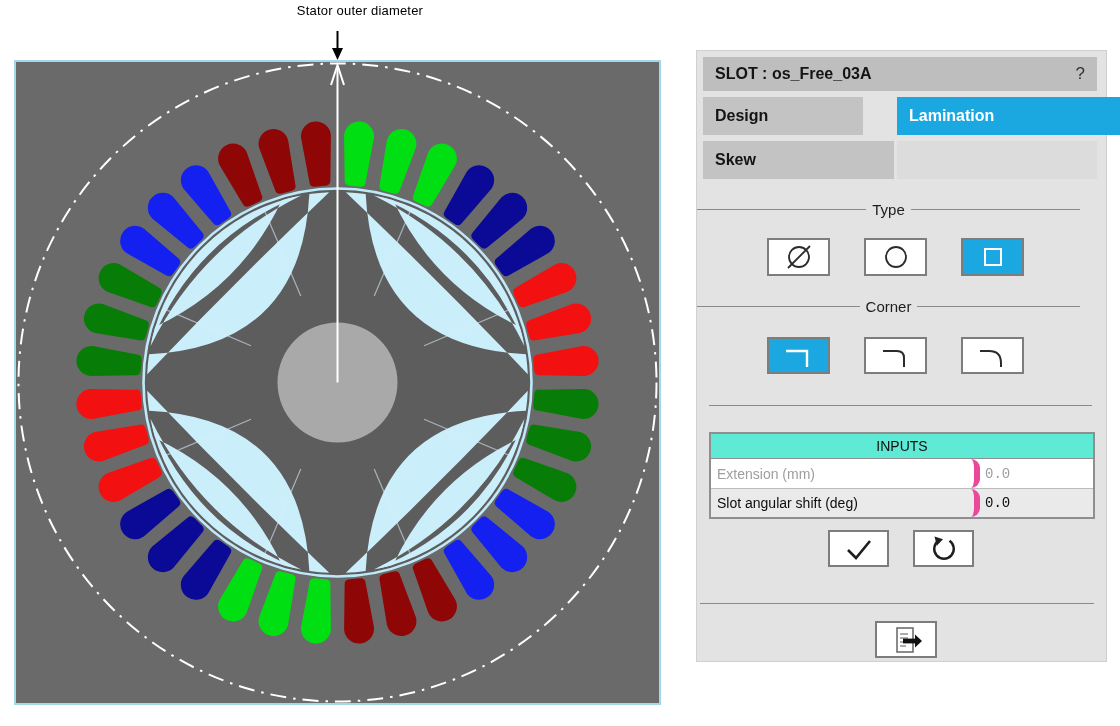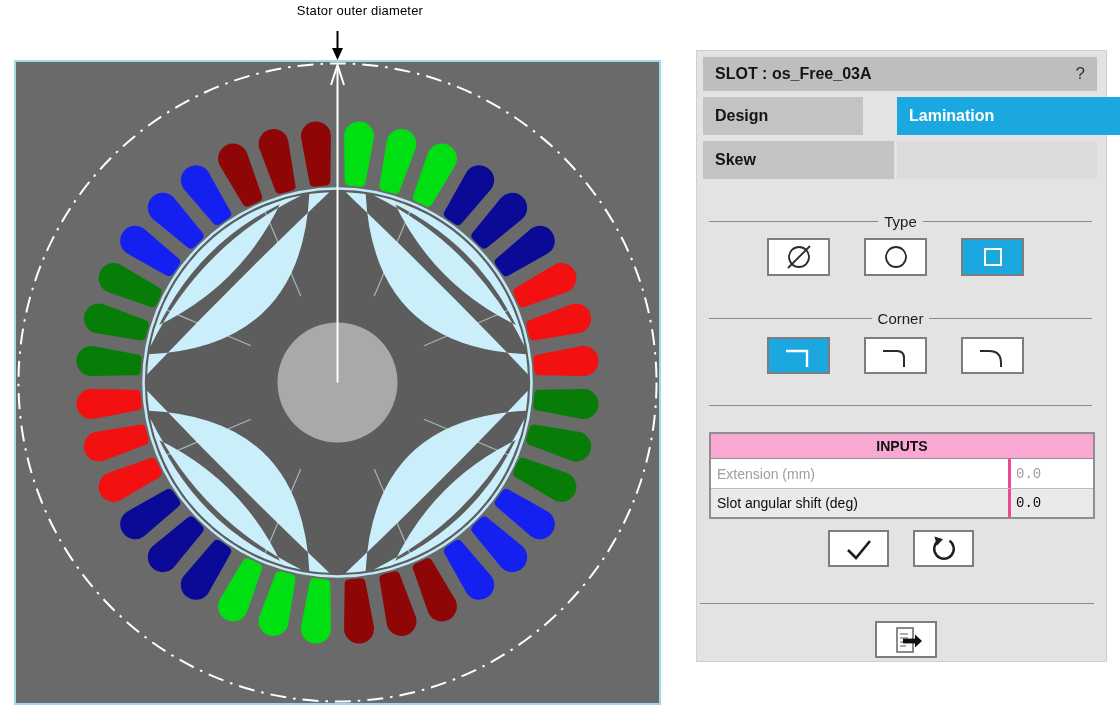--- a/index.html
+++ b/index.html
@@ -22,21 +22,21 @@
   #panel-title { font-weight:bold; font-size:16px; color:#141414; flex:1; }
   #panel-help  { font-size:17px; color:#333; cursor:default; }
 
   .tab { position:absolute; height:38px; display:flex; align-items:center; padding:0 12px;
          font-weight:bold; font-size:16px; color:#141414; background:#c3c3c3; cursor:pointer; }
   #tab-design     { left:6px;  top:46px; width:160px; }
   #tab-lamination { left:200px; top:46px; width:231px; background:#1ba7e0; color:#ffffff; }
   #tab-skew       { left:6px;  top:90px; width:191px; }
   #tab-empty      { left:200px; top:90px; width:200px; height:38px; background:#dcdcdc; }
 
-  .group-caption { left:12px; width:383px; display:flex; align-items:center;margin-top:12px; }
+  .group-caption { left:0; width:383px; display:flex; align-items:center; }
   .group-caption .rule { flex:1; height:0; border-top:1px solid #8a8a8a; }
   .group-caption .cap  { padding:0 6px; font-size:15px; color:#1d1d1d; }
   #type-caption   { top:150px; }
   #corner-caption { top:247px; }
 
   .icon-btn { position:absolute; width:63px; height:38px; background:#ffffff;
               border:2px solid #7d7d7d; display:flex; align-items:center; justify-content:center;
               cursor:pointer; }
   .icon-btn.selected { background:#1ba7e0; }
   #type-none   { left:70px;  top:187px; }
@@ -44,26 +44,26 @@
   #type-square { left:264px; top:187px; }
   #corner-sharp   { left:70px;  top:286px; height:37px; }
   #corner-chamfer { left:167px; top:286px; height:37px; }
   #corner-round   { left:264px; top:286px; height:37px; }
 
   .divider { left:12px; width:383px; height:0; border-top:1px solid #8a8a8a; }
   #divider-inputs { top:354px; }
   #divider-export { top:552px; left:3px; width:394px; }
 
   #inputs-table { left:12px; top:381px; width:386px; border:2px solid #8f8f8f; background:#ffffff; }
-  #inputs-header { height:25px; background:#f9a8d4; border-bottom:1px solid #8f8f8f;
+  #inputs-header { height:25px; background:#5eead4; border-bottom:1px solid #8f8f8f;
                    display:flex; align-items:center; justify-content:center;
-                   font-weight:bold; font-size:14px; color:#111; }
+                   font-weight:normal; font-size:14px; color:#111; }
   .inp-row { height:29px; display:flex; font-size:14px; }
   .inp-row + .inp-row { border-top:1px solid #bcbcbc; }
-  .inp-label { width:300px; display:flex; align-items:center; padding:0 6px; border-right:3px solid #ec4899; }
+  .inp-label { width:269px; display:flex; align-items:center; padding:0 6px; border-right:6px solid #ec4899;border-radius:9px; }
   .inp-value { flex:1; display:flex; align-items:center; padding:14px 5px;font-family:Liberation Mono, monospace; }
   #input-row-extension { background:#ffffff; color:#9e9e9e; }
   #input-row-shift     { background:#eaeaea; color:#0d0d0d; }
 
   .action-btn { position:absolute; top:479px; width:61px; height:37px; background:#ffffff;
                 border:2px solid #7d7d7d; display:flex; align-items:center; justify-content:center; cursor:pointer; }
   #apply-button { left:131px; }
   #reset-button { left:216px; }
   #export-button { position:absolute; left:178px; top:570px; width:62px; height:37px;
                    background:#ffffff; border:2px solid #7d7d7d;

